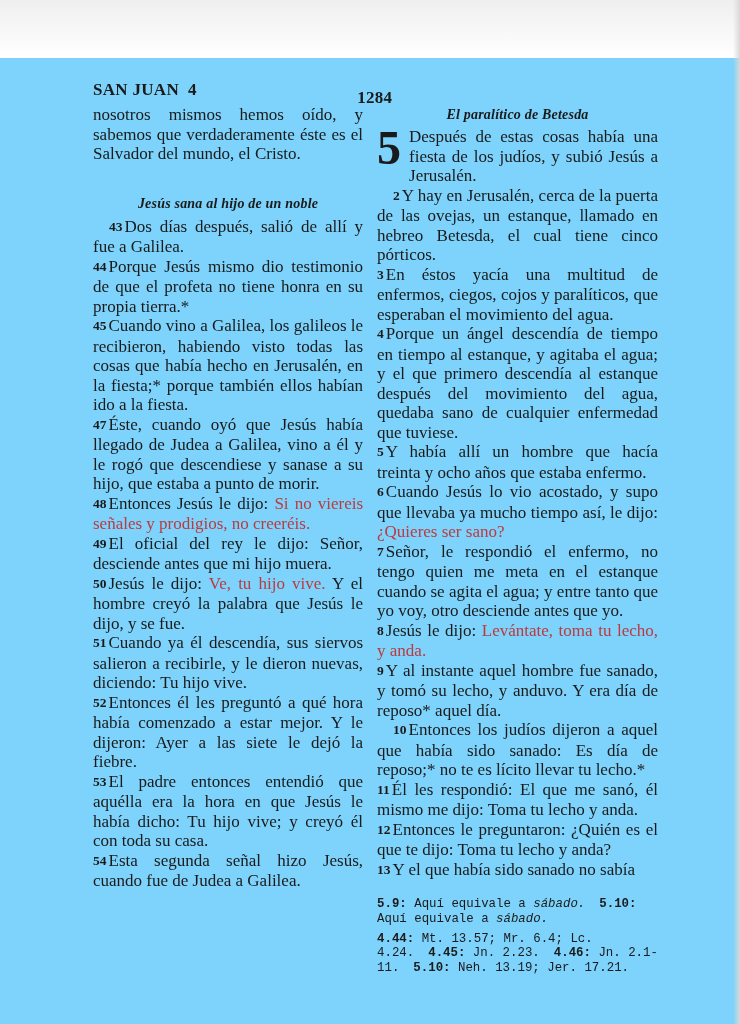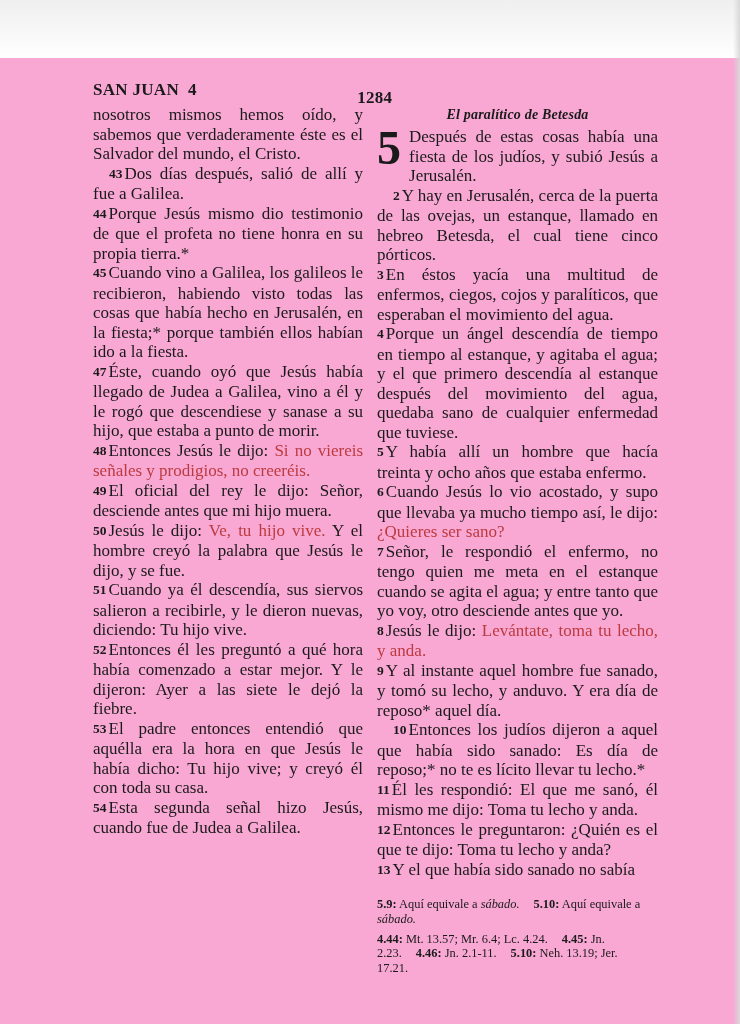--- a/index.html
+++ b/index.html
@@ -6,21 +6,21 @@
     margin: 0; padding: 0;
     width: 740px; height: 1024px;
     background: #ffffff;
     font-family: "Liberation Serif", serif;
     color: #1a1a1a;
     overflow: hidden;
   }
   .page {
     position: relative;
     width: 740px; height: 1024px;
-    background: #f9a8d4;
+    background: #7dd3fc;
   }
   
   .scan-top {
     position: absolute; top: 0; left: 0; right: 0; height: 58px;
     background: linear-gradient(#efefef, #ffffff);
     pointer-events: none;
   }
   .scan-right {
     position: absolute; top: 0; right: 0; bottom: 0; width: 7px;
     background: linear-gradient(to left, #d8d8d8, rgba(255,255,255,0));
@@ -60,21 +60,21 @@
   .chapter-open { margin: 0; }
   .dropcap {
     float: left; font-weight: bold;
     font-size: 48px; line-height: 38px; height: 38px;
     padding: 2px 8px 0 0;
   }
   .footnotes {
     margin-top: 17px; text-align: left;
     font-size: 12.4px; line-height: 14.8px;
   }
-  .footnotes p { margin: 0 0 5px 0; }
+  .footnotes p { margin: 0 0 5px 0; font-family: Liberation Mono, monospace; }
   .fn-entry { margin-right: 14px; }
   .fn-ref { font-weight: bold; }
   .fn-it { font-style: italic; }
 </style>
 </head>
 <body>
 
 <div class="page">
   <div class="scan-top"></div>
   <div class="scan-right"></div>
@@ -83,20 +83,21 @@
 
     <div class="page-header">
       <span class="book">SAN JUAN&nbsp; 4</span>
       <span class="pagenum">1284</span>
     </div>
 
     <div class="columns">
 
       <div class="col col-left">
         <p class="continuation">nosotros mismos hemos oído, y sabemos que verdaderamente éste es el Salvador del mundo, el Cristo.</p>
+        <h3 class="section-heading">Jesús sana al hijo de un noble</h3>
         <div id="left-verses">
             <p class="verse indent"><span class="vnum">43</span><span>Dos días después, salió de allí y fue a Galilea.</span></p>
             <p class="verse"><span class="vnum">44</span><span>Porque Jesús mismo dio testimonio de que el profeta no tiene honra en su propia tierra.*</span></p>
             <p class="verse"><span class="vnum">45</span><span>Cuando vino a Galilea, los galileos le recibieron, habiendo visto todas las cosas que había hecho en Jerusalén, en la fiesta;* porque también ellos habían ido a la fiesta.</span></p>
             <p class="verse"><span class="vnum">47</span><span>Éste, cuando oyó que Jesús había llegado de Judea a Galilea, vino a él y le rogó que descendiese y sanase a su hijo, que estaba a punto de morir.</span></p>
             <p class="verse"><span class="vnum">48</span><span>Entonces Jesús le dijo: </span><span class="red">Si no viereis señales y prodigios, no creeréis.</span></p>
             <p class="verse"><span class="vnum">49</span><span>El oficial del rey le dijo: Señor, desciende antes que mi hijo muera.</span></p>
             <p class="verse"><span class="vnum">50</span><span>Jesús le dijo: </span><span class="red">Ve, tu hijo vive.</span><span> Y el hombre creyó la palabra que Jesús le dijo, y se fue.</span></p>
             <p class="verse"><span class="vnum">51</span><span>Cuando ya él descendía, sus siervos salieron a recibirle, y le dieron nuevas, diciendo: Tu hijo vive.</span></p>
             <p class="verse"><span class="vnum">52</span><span>Entonces él les preguntó a qué hora había comenzado a estar mejor. Y le dijeron: Ayer a las siete le dejó la fiebre.</span></p>

